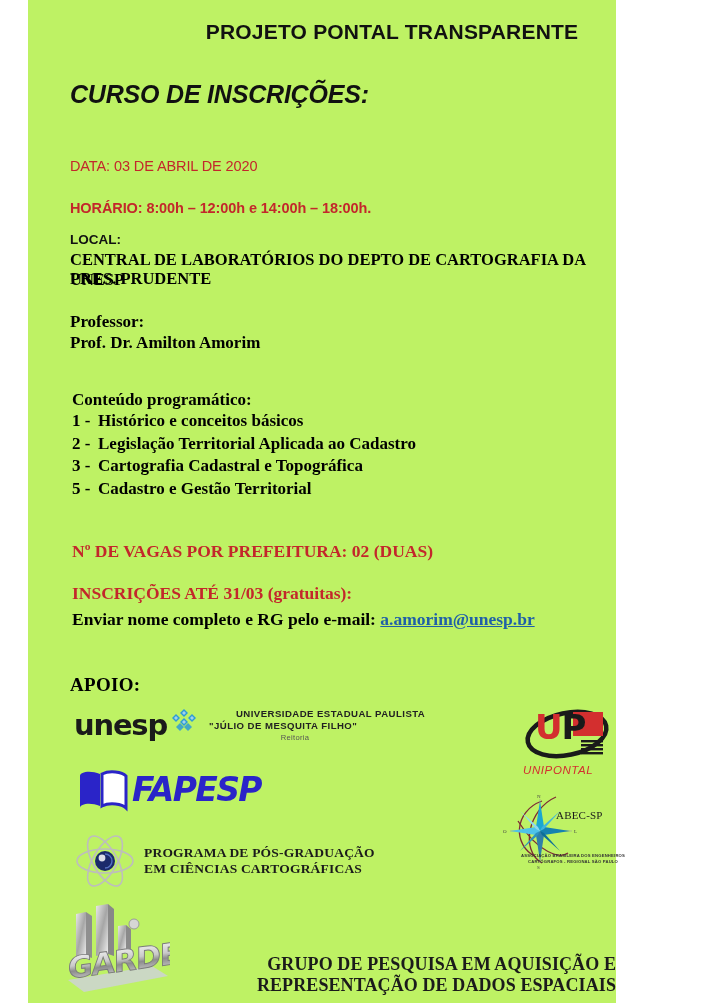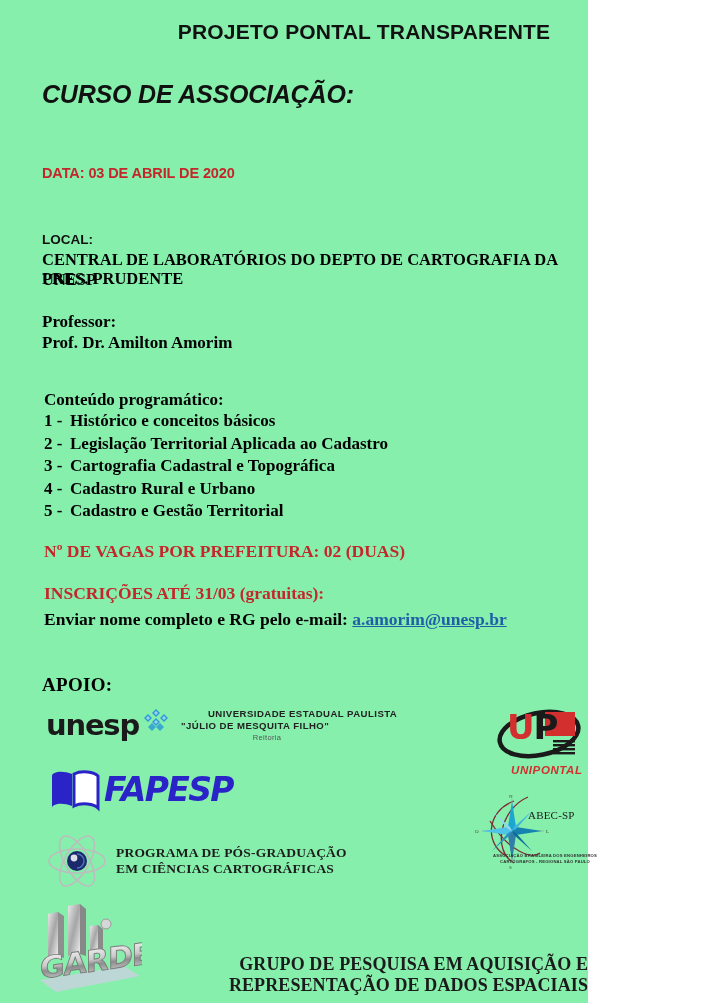--- a/index.html
+++ b/index.html
@@ -12,21 +12,22 @@
     height: 1003px;
     position: relative;
     overflow: hidden;
     font-family: "Liberation Serif", serif;
     color: #000000;
   }
   .page {
     position: relative;
     width: 588px;
     height: 1003px;
-    background: #86efac;
+    background: #bef264;
+    margin-left: 28px;
   }
 
   
   .doc-title {
     position: absolute;
     top: 20px;
     left: 0;
     width: 728px;
     text-align: center;
     font-family: "Liberation Sans", sans-serif;
@@ -50,24 +51,24 @@
     position: absolute;
     top: 124px;
     left: 42px;
     font-family: "Liberation Sans", sans-serif;
     font-weight: bold;
     font-size: 18px;
     color: #111111;
   }
   .date-line {
     position: absolute;
-    top: 165px;
-    left: 42px;
-    font-family: "Liberation Sans", sans-serif;
-    font-weight: bold;
+    top: 158px;
+    left: 42px;
+    font-family: "Liberation Sans", sans-serif;
+    font-weight: normal;
     font-size: 14.5px;
     color: #C3272B;
     letter-spacing: -0.1px;
   }
   .time-line {
     position: absolute;
     top: 200px;
     left: 42px;
     font-family: "Liberation Sans", sans-serif;
     font-weight: bold;
@@ -299,23 +300,23 @@
   .unipontal-block {
     position: absolute;
     top: 706px;
     left: 487px;
     width: 120px;
     height: 72px;
   }
   .unipontal-word {
     position: absolute;
     bottom: 2px;
-    left: 24px;
-    font-family: "Liberation Sans", sans-serif;
-    font-weight: bold;
+    left: 8px;
+    font-family: "Liberation Sans", sans-serif;
+    font-weight: normal;
     font-style: italic;
     font-size: 11.5px;
     letter-spacing: 0.6px;
     color: #D32F2F;
   }
   .up-letters {
     position: absolute;
     left: 20px;
     top: 4px;
     font-family: "DejaVu Sans", sans-serif;
@@ -359,47 +360,45 @@
     color: #333333;
   }
 </style>
 </head>
 <body>
 
 <div class="page">
 
   <div class="doc-title">PROJETO PONTAL TRANSPARENTE</div>
 
-  <div class="course-heading">CURSO DE ASSOCIAÇÃO:</div>
+  <div class="course-heading">CURSO DE INSCRIÇÕES:</div>
 
 
   <div class="date-line">DATA: 03 DE ABRIL DE 2020</div>
 
+  <div class="time-line">HORÁRIO: 8:00h – 12:00h e 14:00h – 18:00h.</div>
 
   <div class="local-label">LOCAL:</div>
   <div class="local-l1">CENTRAL DE LABORATÓRIOS DO DEPTO DE CARTOGRAFIA DA UNESP</div>
   <div class="local-l2">PRES. PRUDENTE</div>
 
   <div class="prof-label">Professor:</div>
   <div class="prof-name">Prof. Dr. Amilton Amorim</div>
 
   <div class="content-label">Conteúdo programático:</div>
 
   <div class="topics">
     <div class="topic-row">
       <span class="topic-num">1 -</span><span>Histórico e conceitos básicos</span>
     </div>
     <div class="topic-row">
       <span class="topic-num">2 -</span><span>Legislação Territorial Aplicada ao Cadastro</span>
     </div>
     <div class="topic-row">
       <span class="topic-num">3 -</span><span>Cartografia Cadastral e Topográfica</span>
-    </div>
-    <div class="topic-row">
-      <span class="topic-num">4 -</span><span>Cadastro Rural e Urbano</span>
     </div>
     <div class="topic-row">
       <span class="topic-num">5 -</span><span>Cadastro e Gestão Territorial</span>
     </div>
   </div>
 
   <div class="vagas">Nº DE VAGAS POR PREFEITURA: 02 (DUAS)</div>
   <div class="inscr">INSCRIÇÕES ATÉ 31/03 (gratuitas):</div>
   <div class="enviar">
     <span>Enviar nome completo e RG pelo e-mail: </span><a class="email-link" href="#">a.amorim@unesp.br</a>

